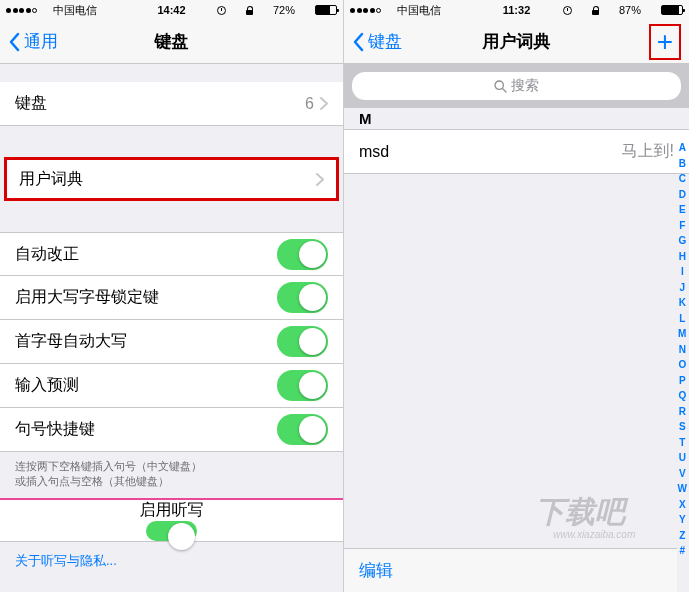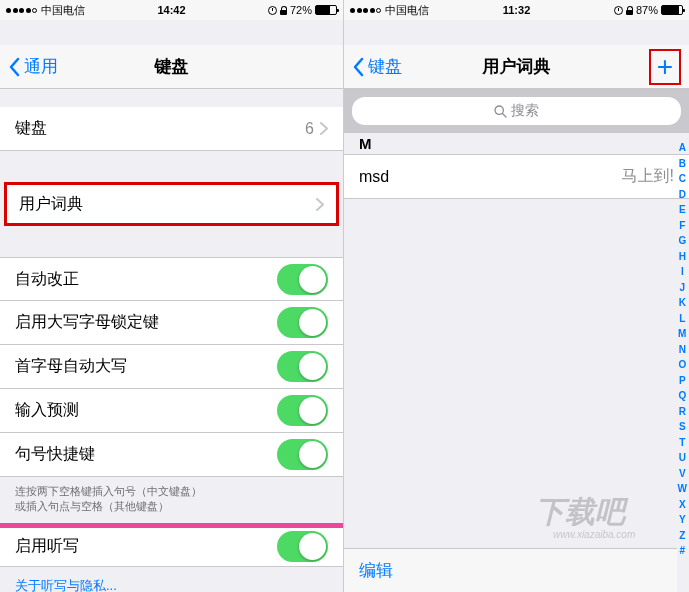--- a/index.html
+++ b/index.html
@@ -2,36 +2,36 @@
 <html><head>
 <meta charset="utf-8">
 <style>
 * { margin: 0; padding: 0; box-sizing: border-box; font-family: -apple-system, "Helvetica Neue", Arial, sans-serif; }
 body { background: #fff; width: 689px; height: 592px; display: flex; overflow: hidden; position: relative; }
 .screen { height: 592px; background: #efeff4; position: relative; overflow: hidden; }
 .screen-left { width: 344px; border-right: 1px solid #ccc; }
 .screen-right { width: 345px; }
 
 .status-bar { height: 20px; background: #f7f7f7; display: flex; align-items: center; padding: 0 6px; font-size: 11px; color: #000; position: relative; }
-.status-left { display: flex; align-items: center; gap: 4px; flex: 1; }
+.status-left { display: flex; align-items: center; gap: 16px; flex: 1; }
 .status-center { position: absolute; left: 50%; transform: translateX(-50%); font-weight: 600; }
-.status-right { display: flex; align-items: center; gap: 3px; justify-content: flex-end; flex: 1; }
+.status-right { display: flex; align-items: center; gap: 20px; justify-content: flex-end; flex: 1; }
 .signal-dots { display: flex; gap: 1.5px; }
 .dot { width: 5px; height: 5px; border-radius: 50%; background: #000; }
 .dot.empty { background: transparent; border: 0.8px solid #000; }
 .alarm-ic { width: 9px; height: 9px; border: 1px solid #000; border-radius: 50%; position: relative; }
 .alarm-ic::before { content: ''; position: absolute; top: 1px; left: 3px; width: 1px; height: 3px; background: #000; }
 .lock-ic { width: 7px; height: 9px; position: relative; }
 .lock-ic::before { content: ''; position: absolute; bottom: 0; width: 7px; height: 5px; background: #000; border-radius: 1px; }
 .lock-ic::after { content: ''; position: absolute; top: 0; left: 1.5px; width: 4px; height: 4px; border: 1px solid #000; border-bottom: none; border-radius: 4px 4px 0 0; }
 .battery { width: 22px; height: 10px; border: 1px solid #000; border-radius: 2px; position: relative; }
 .battery::after { content: ''; position: absolute; right: -3px; top: 2.5px; width: 2px; height: 3px; background: #000; border-radius: 0 1px 1px 0; }
 .battery-fill { height: 100%; background: #000; }
 
-.nav-bar { height: 44px; background: #f7f7f7; border-bottom: 1px solid #c8c7cc; display: flex; align-items: center; position: relative; padding: 0 8px; margin-top: 25px; }
+.nav-bar { height: 44px; background: #f7f7f7; border-bottom: 1px solid #c8c7cc; display: flex; align-items: center; position: relative; padding: 0 8px; }
 .nav-back { display: flex; align-items: center; color: #007aff; font-size: 17px; cursor: pointer; }
 .nav-back svg { width: 12px; height: 20px; margin-right: 4px; }
 .nav-title { position: absolute; left: 50%; transform: translateX(-50%); font-size: 17px; font-weight: 600; color: #000; }
 .nav-add { position: absolute; right: 8px; color: #007aff; font-size: 28px; font-weight: 300; cursor: pointer; line-height: 1; padding: 2px 6px; }
 .redbox { border: 2px solid #d80000; }
 
 .search-wrap { padding: 8px 8px; background: #c8c8cd; }
 .search-field { background: #fff; border-radius: 13px; height: 28px; display: flex; align-items: center; justify-content: center; color: #8e8e93; font-size: 14px; gap: 4px; }
 .search-field svg { width: 13px; height: 13px; }
 
@@ -144,21 +144,21 @@
     <div class="row">
       <span class="row-label">句号快捷键</span>
       <div class="toggle"></div>
     </div>
   </div>
   <div class="footer-note">
     <div>连按两下空格键插入句号（中文键盘）</div>
     <div>或插入句点与空格（其他键盘）</div>
   </div>
 
-  <div class="row" style="border-top:5px solid #ec4899;">
+  <div class="row" style="border-top:2px solid #ec4899;flex-direction:column;">
     <span class="row-label">启用听写</span>
     <div class="toggle"></div>
   </div>
   <div class="link-note">关于听写与隐私...</div>
 
   <div class="section-header">拼音</div>
 
 </div>
 
 <div class="screen screen-right">

